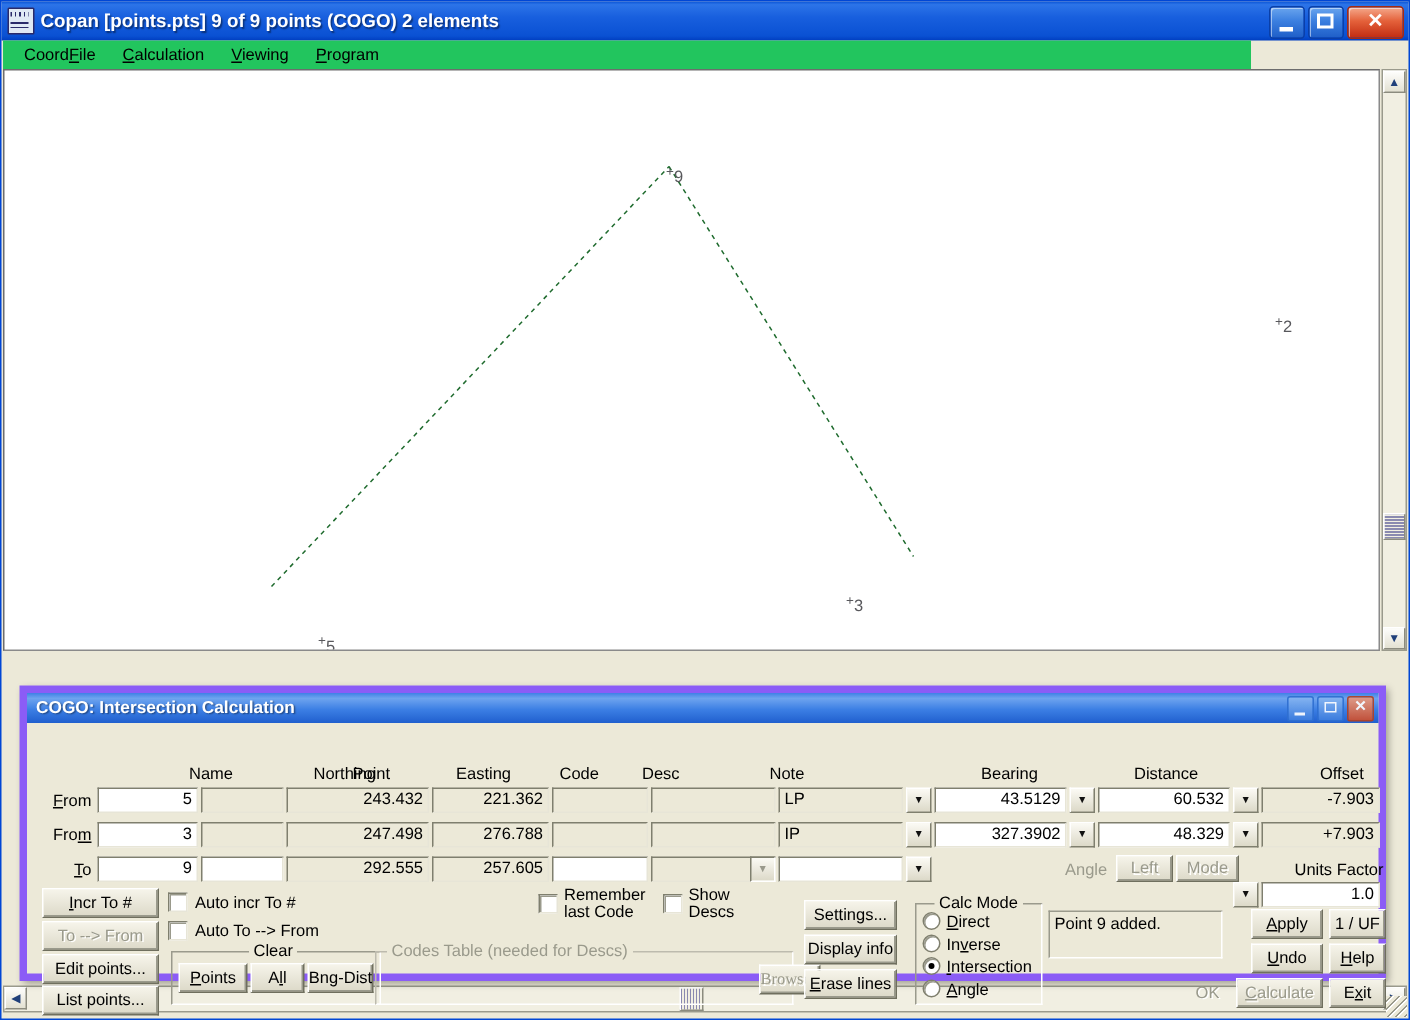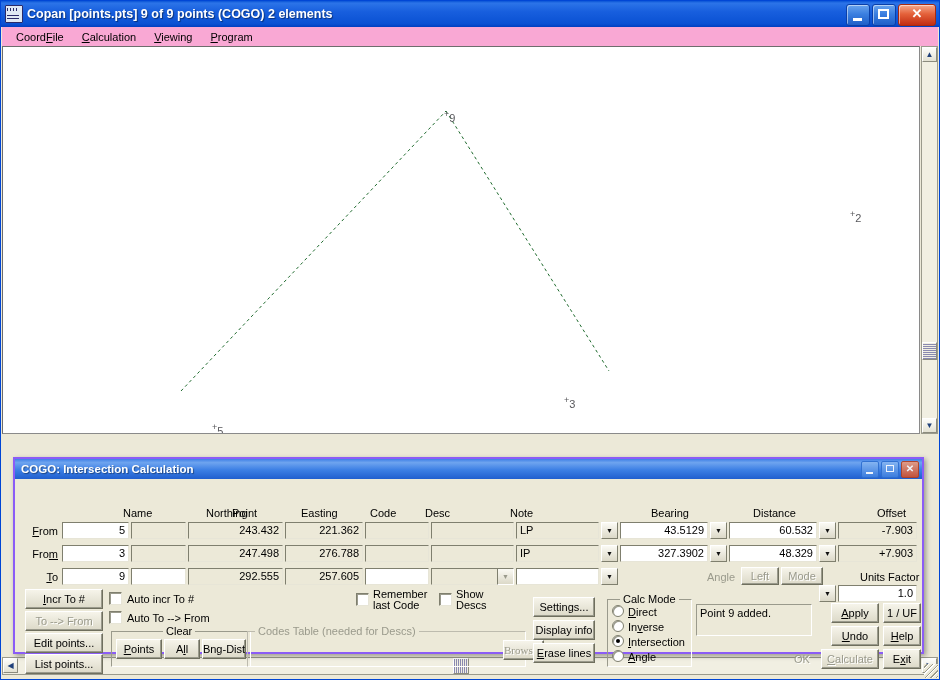--- a/index.html
+++ b/index.html
@@ -32,21 +32,21 @@
     background:linear-gradient(180deg,#6aa5ee 0%,#3b7fe0 45%,#1f5fc8 100%);
     position:relative;box-shadow:inset 1px 1px 0 rgba(255,255,255,.5);}
   .tb-btn.close{background:linear-gradient(180deg,#f5a98c 0%,#e4613a 45%,#c22d12 100%);
     border-color:#a82a10;width:36px;}
   .glyph-min{position:absolute;left:6px;bottom:4px;width:9px;height:3px;background:#fff;}
   .glyph-max{position:absolute;left:5px;top:4px;width:11px;height:10px;border:2px solid #fff;box-sizing:border-box;}
   .glyph-x{position:absolute;left:0;top:0;right:0;bottom:0;color:#fff;font-size:13px;
     font-weight:bold;line-height:18px;text-align:center;font-family:"Liberation Sans",sans-serif;}
 
   
-  .menubar{position:absolute;left:1px;top:26px;width:936px;height:19px;background:#f9a8d4;
+  .menubar{position:absolute;left:1px;top:26px;width:832px;height:19px;background:#22c55e;
     display:flex;align-items:center;padding-left:5px;box-sizing:border-box;}
   .menu-item{padding:2px 9px;font-size:11px;color:#000;cursor:default;}
   .menu-item u{text-decoration:underline;}
 
   
   .canvas-wrap{position:absolute;left:1px;top:45px;width:936px;height:610px;}
   .canvas{position:absolute;left:0;top:0;width:918px;height:388px;background:#fff;
     border:1px solid #8a8a8a;border-top-color:#6d6d6d;border-left-color:#6d6d6d;box-sizing:border-box;
     overflow:hidden;}
   .pt-label{position:absolute;color:#58585c;font-size:11px;font-family:"Liberation Sans",sans-serif;
@@ -63,21 +63,21 @@
     border:1px solid #fff;border-right-color:#8b8b7e;border-bottom-color:#8b8b7e;box-sizing:border-box;}
   .sb-grip{background:repeating-linear-gradient(0deg,#8a8ab0 0 1px,transparent 1px 2px);}
   .sb-gripv{background:repeating-linear-gradient(90deg,#8a8ab0 0 1px,transparent 1px 2px);}
 
   
   .hscroll{position:absolute;left:1px;top:656px;width:936px;height:18px;background:#f1efe2;
     border:1px solid #9a9a8c;box-sizing:border-box;}
 
   
   .cogo{position:absolute;left:12px;top:456px;width:911px;height:197px;
-    background:#ece9d8;border:2px solid #8b5cf6;box-sizing:border-box;
+    background:#ece9d8;border:5px solid #8b5cf6;box-sizing:border-box;
     box-shadow:2px 2px 5px rgba(0,0,0,.35);}
   .cogo-tb{height:20px;background:linear-gradient(180deg,#3f80e6 0%,#6ea4ef 18%,#3c7fe4 55%,#205fce 100%);
     display:flex;align-items:center;padding-left:6px;box-sizing:border-box;position:relative;}
   .cogo-tb-title{color:#fff;font-weight:bold;font-size:11.5px;text-shadow:1px 1px 1px rgba(0,0,0,.4);}
   .cogo-tb-btns{position:absolute;right:3px;top:2px;display:flex;gap:2px;}
   .cogo-btn{width:16px;height:15px;border:1px solid #2f6fd0;border-radius:2px;
     background:linear-gradient(180deg,#87b6f2,#3f7fdf);position:relative;opacity:.92;}
   .cogo-btn.close{background:linear-gradient(180deg,#e89b80,#cf5130);border-color:#b5401f;}
   .cg-min{position:absolute;left:4px;bottom:3px;width:7px;height:2px;background:#fff;}
   .cg-max{position:absolute;left:4px;top:3px;width:8px;height:7px;border:1px solid #fff;box-sizing:border-box;}

